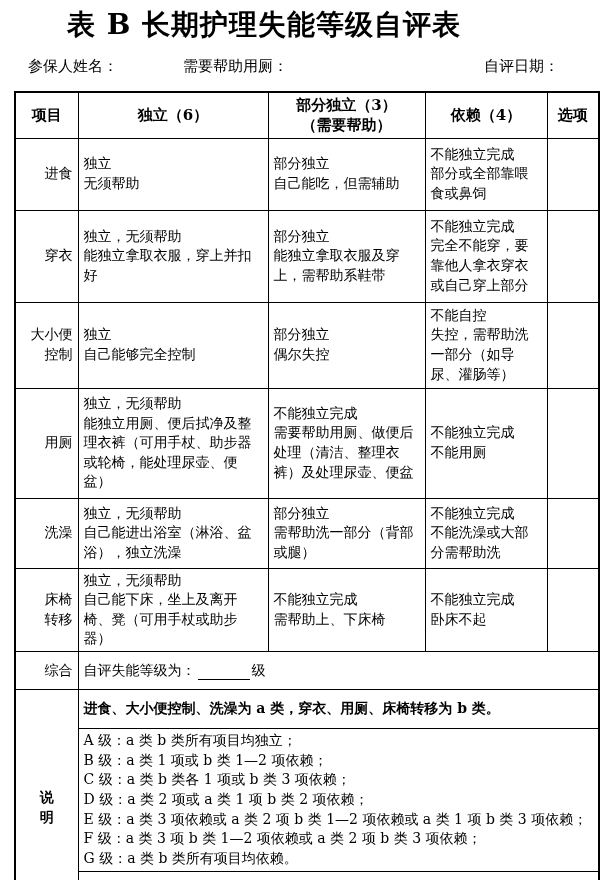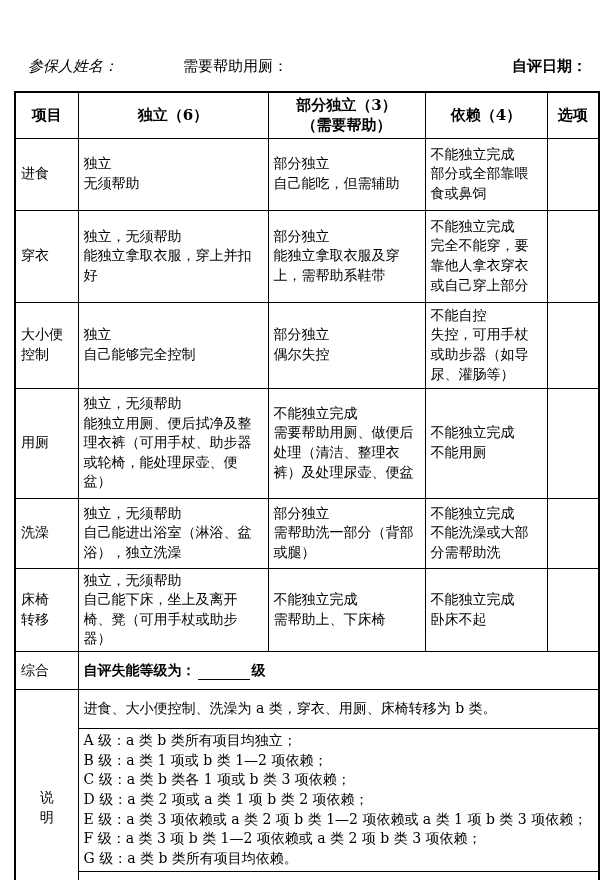--- a/index.html
+++ b/index.html
@@ -9,63 +9,64 @@
   }
   .page { position:relative; width:612px; height:880px; background:#fff; overflow:hidden; }
 
   .doc-title {
     position:absolute; top:6px; left:0; width:528px;
     text-align:center; font-size:28px; font-weight:bold; letter-spacing:1px;
     white-space:nowrap;
   }
 
   .field-label { position:absolute; top:57px; font-size:15px; white-space:nowrap; }
-  .field-name  { left:28px;font-style:italic; }
+  .field-name  { left:28px; }
   .field-id    { left:183px; }
-  .field-date  { left:512px;font-weight:bold; }
+  .field-date  { left:484px; }
 
   table.form {
     position:absolute; left:14px; top:91px;
     width:584px; border-collapse:collapse; table-layout:fixed;
     border:2px solid #000;
   }
   .form th, .form td {
     border:1px solid #000; padding:2px 5px;
     font-size:14px; line-height:1.4; vertical-align:middle;
     white-space:pre-line; overflow:hidden;
   }
   .form th { font-weight:bold; text-align:center; font-size:15px; line-height:1.35; padding:2px 2px; }
-  .item-cell { text-align:left; padding:2px 2px; }
+  .item-cell { text-align:right; padding:2px 2px; }
   .opt-cell { padding:0; }
 
   .r-head td, .r-head th { height:40px; }
   .r1 td { height:67px; }
   .r2 td { height:87px; }
   .r3 td { height:81px; }
   .r4 td { height:105px; }
   .r5 td { height:65px; }
   .r6 td { height:77px; }
   .r7 td { height:33px; }
-  .n1 td { height:34px; }
+  .n1 td { height:34px;font-weight:bold; }
   .n2 td { height:138px; }
   .n3 td { height:50px; }
 
   .grades-cell { line-height:1.26; vertical-align:middle; }
   .notes-label { text-align:center; }
-  .summary-cell { white-space:nowrap;font-weight:bold; }
+  .summary-cell { white-space:nowrap; }
   .blank-line {
     display:inline-block; width:52px; height:15px;
     border-bottom:1px solid #000; margin:0 2px; vertical-align:bottom;
   }
 </style>
 </head>
 <body>
 
 <div class="page">
 
+  <div class="doc-title">表 B 长期护理失能等级自评表</div>
 
   <span class="field-label field-name">参保人姓名：</span>
   <span class="field-label field-id">需要帮助用厕：</span>
   <span class="field-label field-date">自评日期：</span>
 
   <table class="form">
     <colgroup>
       <col style="width:63px">
         <col style="width:190px">
         <col style="width:157px">
@@ -106,21 +107,21 @@
     </tr>
 
     <tr class="r3">
       <td class="item-cell">大小便
 控制</td>
       <td>独立
 自己能够完全控制</td>
       <td>部分独立
 偶尔失控</td>
       <td>不能自控
-失控，可用手杖或助步器（如导尿、灌肠等）</td>
+失控，需帮助洗一部分（如导尿、灌肠等）</td>
       <td class="opt-cell"></td>
     </tr>
 
     <tr class="r4">
       <td class="item-cell">用厕</td>
       <td>独立，无须帮助
 能独立用厕、便后拭净及整理衣裤（可用手杖、助步器或轮椅，能处理尿壶、便盆）</td>
       <td>不能独立完成
 需要帮助用厕、做便后处理（清洁、整理衣裤）及处理尿壶、便盆</td>
       <td>不能独立完成

